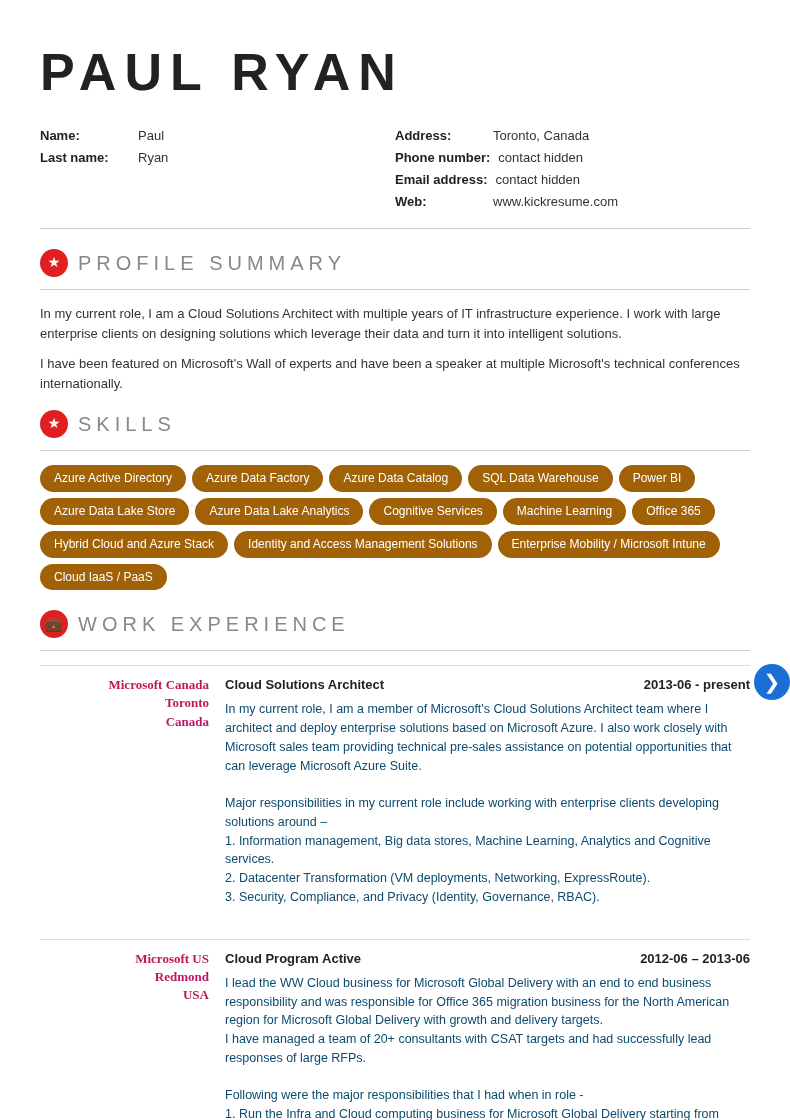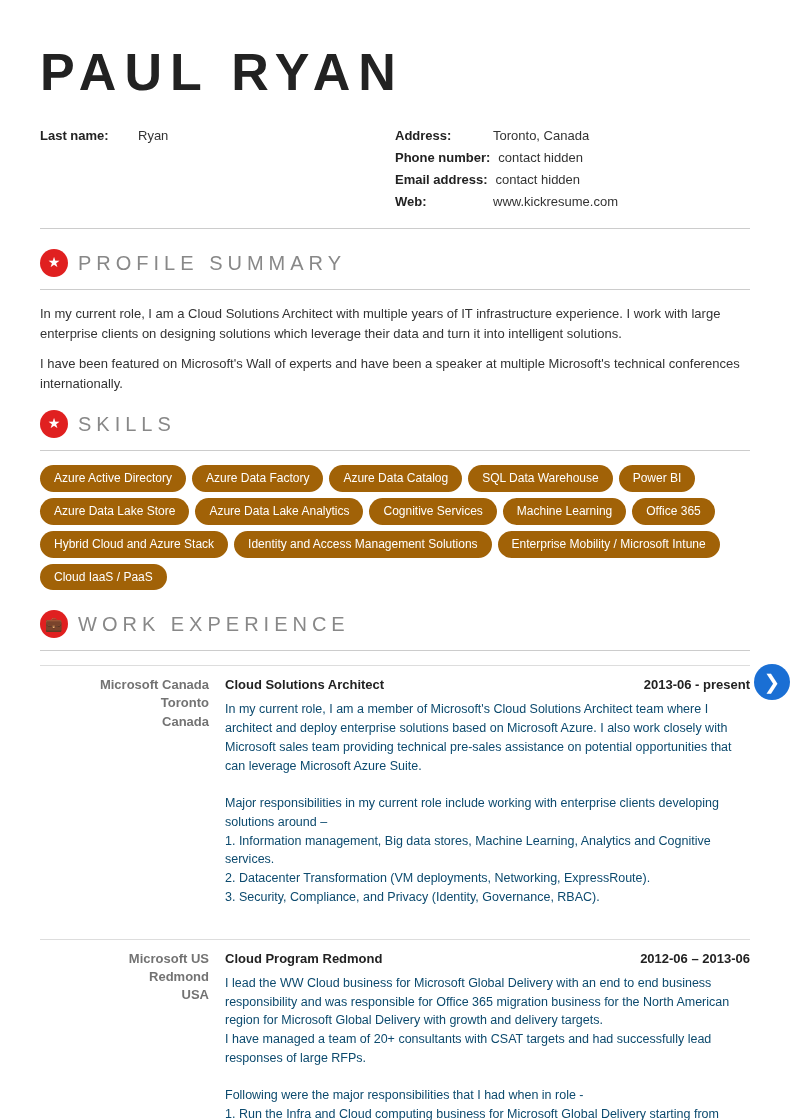--- a/index.html
+++ b/index.html
@@ -112,21 +112,22 @@
       gap: 0;
       margin-bottom: 24px;
       border-top: 1px solid #ddd;
       padding-top: 10px;
     }
     .job-org {
       min-width: 185px;
       text-align: right;
       padding-right: 16px;
       font-size: 13px;
-      color: #737373;
+      color: #be185d;
+      font-family: Liberation Serif, serif;
     }
     .job-org-name {
       font-weight: bold;
       display: block;
     }
     .job-org-city {
       display: block;
       font-weight: bold;
       text-align: right;
     }
@@ -181,20 +182,24 @@
 </head>
 <body>
 
 <div class="page">
 
   <h1 class="name-title">PAUL  RYAN</h1>
 
   <div class="info-grid">
     <div class="info-left">
 
+    <div class="info-row">
+          <span class="info-label">Name:</span>
+          <span class="info-value">Paul</span>
+        </div>
         <div class="info-row">
           <span class="info-label">Last name:</span>
           <span class="info-value">Ryan</span>
         </div>
       </div>
     <div class="info-right">
 
     <div class="info-row">
           <span class="info-label">Address:</span>
           <span class="info-value">Toronto, Canada</span>
@@ -271,21 +276,21 @@
     </div>
   </div>
       <div class="job-entry">
     <div class="job-org">
       <span class="job-org-name">Microsoft US</span>
       <span class="job-org-city">Redmond</span>
       <span class="job-org-country">USA</span>
     </div>
     <div class="job-details">
       <div class="job-header-row">
-        <span class="job-title">Cloud Program Redmond</span>
+        <span class="job-title">Cloud Program Active</span>
         <span class="job-dates">2012-06 – 2013-06</span>
       </div>
       <div class="job-desc">I lead the WW Cloud business for Microsoft Global Delivery with an end to end business responsibility and was responsible for Office 365 migration business for the North American region for Microsoft Global Delivery with growth and delivery targets.<br>I have managed a team of 20+ consultants with CSAT targets and had successfully lead responses of large RFPs.<br><br>Following were the major responsibilities that I had when in role -<br>1. Run the Infra and Cloud computing business for Microsoft Global Delivery starting from business plan, customer acquisition strategy, go to market plan, presales and delivery.<br>2. Successfully lead responses of multi-million-dollar RFP responses and winning business.<br>3. Conceived and implemented Industrialized Services model for cloud computing and infra services.<br>4. Conceptualized and operationalized a unique rate card based pricing model used my Microsoft globally for selling migration services.<br>5. Responsible for heading Cloud migration factory which migrated more than 1 Million mailboxes to the cloud.<br>6. Successful in delivering more than 30 projects with 100% CSAT.</div>
     </div>
   </div>
     </div>
 
 </div>
 
 <div class="nav-arrow">

